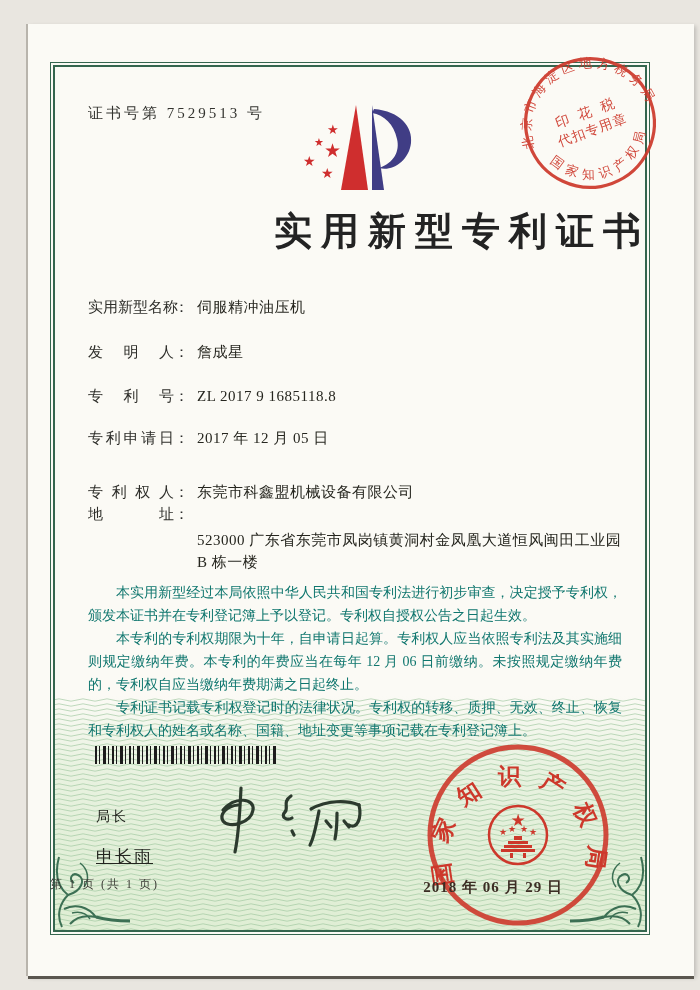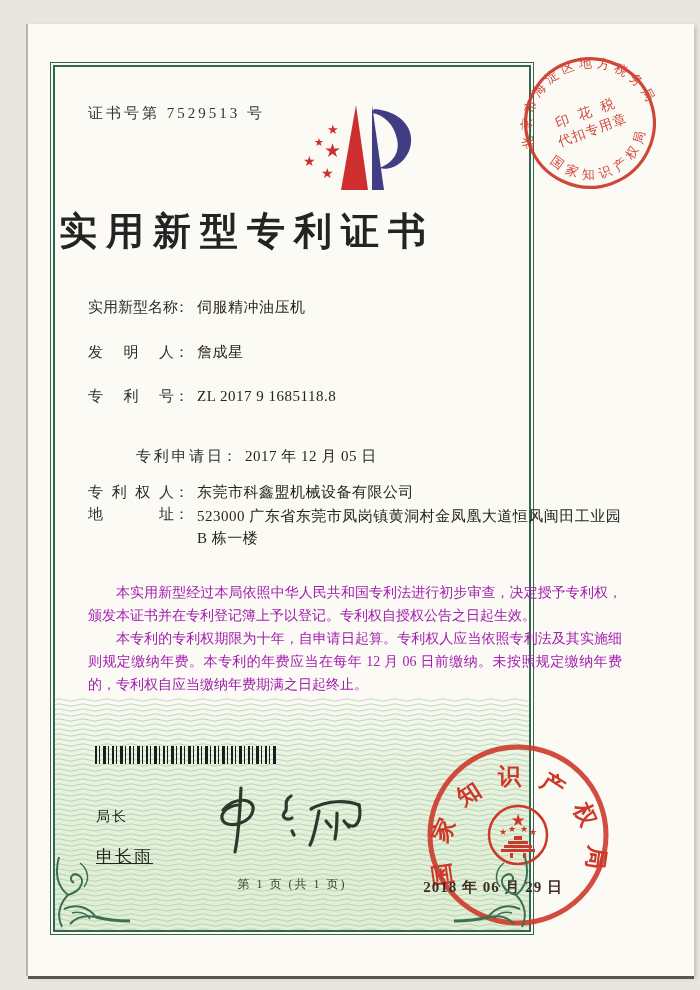--- a/index.html
+++ b/index.html
@@ -8,42 +8,42 @@
     background:#e9e6e0;
     font-family:"Liberation Serif","DejaVu Serif",serif;
     color:#2b2b2b;
   }
   .paper{
     position:absolute;left:28px;top:24px;width:666px;height:952px;
     background:#fbfaf5;
     box-shadow:-2px 0 0 #b8b4ac, 0 3px 0 #5a564f, 2px 2px 4px rgba(0,0,0,.18);
   }
   .content{
-    position:absolute;left:22px;top:38px;width:484px;height:873px;
+    position:absolute;left:22px;top:38px;width:600px;height:873px;
   }
   .frame-outer{
     position:absolute;inset:0;border:1px solid #35664f;
   }
   .frame-inner{
     position:absolute;inset:2px;border:2px solid #35664f;
   }
   .certno{position:absolute;left:38px;top:42px;font-size:15px;letter-spacing:3px;color:#33332f;}
   .logo{position:absolute;left:233px;top:40px;width:132px;height:96px;}
   .title{
-    position:absolute;left:0;top:144px;width:100%;text-align:left;
+    position:absolute;left:0;top:144px;width:100%;text-align:right;
     font-size:38px;font-weight:600;letter-spacing:9px;text-indent:9px;color:#232323;
   }
   .frow{position:absolute;left:38px;font-size:15px;white-space:nowrap;}
   .flabel{display:inline-block;width:86px;text-align:justify;text-align-last:justify;color:#2e2e2a;}
   .fcolon{padding-right:8px;}
   .fvalue{letter-spacing:.5px;color:#26261f;}
-  .addr{display:inline-block;width:438px;vertical-align:top;line-height:22px;white-space:normal;}
+  .addr{display:inline-block;width:438px;vertical-align:top;line-height:22px;white-space:normal;margin-top:24px;}
   .grant-no{position:absolute;left:330px;top:0;}
   .grant-no .glabel{letter-spacing:2px;}
-  .paras{position:absolute;left:38px;top:519px;width:534px;font-size:14px;line-height:23px;text-align:justify;color:#a21caf;}
+  .paras{position:absolute;left:38px;top:519px;width:534px;font-size:14px;line-height:23px;text-align:justify;color:#0f766e;}
   .paras p{margin:0;text-indent:2em;}
   .greenband{
     position:absolute;left:3px;right:3px;bottom:3px;height:236px;overflow:hidden;
     background:linear-gradient(180deg, rgba(228,240,219,0) 0px, rgba(228,240,219,.8) 70px, #e2efd8 160px, #dfeed4 100%);
   }
   .greenband svg{position:absolute;left:0;top:0;opacity:.8;}
   .barcode{
     position:absolute;left:45px;top:684px;width:182px;height:18px;
     background:repeating-linear-gradient(90deg,#1c1c1c 0 2px,rgba(0,0,0,0) 2px 4px,#1c1c1c 4px 5px,rgba(0,0,0,0) 5px 8px,#1c1c1c 8px 11px,rgba(0,0,0,0) 11px 13px,#1c1c1c 13px 14px,rgba(0,0,0,0) 14px 17px);
   }
@@ -53,21 +53,21 @@
   .grant-seal{position:absolute;left:368px;top:673px;width:200px;height:200px;}
   .seal-date{
     position:absolute;left:373px;top:816px;width:140px;text-align:center;
     font-size:15px;font-weight:bold;letter-spacing:1px;color:#3c2d24;
   }
   .tax-seal{position:absolute;left:465px;top:-14px;width:150px;height:150px;transform:rotate(-20deg);opacity:.92;}
   .ornament{position:absolute;width:80px;height:80px;bottom:2px;}
   .ornament.left{left:2px;}
   .ornament.right{right:2px;transform:scaleX(-1);}
   .footer{
-    position:absolute;left:0;bottom:42px;width:100%;text-align:center;
+    position:absolute;left:0;bottom:42px;width:100%;text-align:left;
     font-size:12px;letter-spacing:2px;color:#3d3d37;
   }
 </style>
 </head>
 <body>
 
 <div class="paper">
   <div class="content">
 
     <div class="greenband">
@@ -161,33 +161,34 @@
 
     <div class="frow" style="top:281px;">
       <span class="flabel">发明人</span><span class="fcolon">：</span><span class="fvalue">詹成星</span>
     </div>
     <div class="frow" style="top:236px;">
       <span class="flabel">实用新型名称</span><span class="fcolon">：</span><span class="fvalue">伺服精冲油压机</span>
     </div>
     <div class="frow" style="top:325px;">
       <span class="flabel">专利号</span><span class="fcolon">：</span><span class="fvalue">ZL 2017 9 1685118.8</span>
     </div>
-    <div class="frow" style="top:385px;margin-left:48px;">
+    <div class="frow" style="top:367px;">
       <span class="flabel">专利申请日</span><span class="fcolon">：</span><span class="fvalue">2017 年 12 月 05 日</span>
     </div>
     <div class="frow" style="top:402px;margin-top:19px;">
       <span class="flabel">专利权人</span><span class="fcolon">：</span><span class="fvalue">东莞市科鑫盟机械设备有限公司</span>
     </div>
     <div class="frow" style="top:443px;">
       <span class="flabel">地址</span><span class="fcolon">：</span><span class="fvalue addr">523000 广东省东莞市凤岗镇黄洞村金凤凰大道恒风闽田工业园 B 栋一楼</span>
     </div>
 
     <div class="paras">
       <p>本实用新型经过本局依照中华人民共和国专利法进行初步审查，决定授予专利权，颁发本证书并在专利登记簿上予以登记。专利权自授权公告之日起生效。</p>
       <p>本专利的专利权期限为十年，自申请日起算。专利权人应当依照专利法及其实施细则规定缴纳年费。本专利的年费应当在每年 12 月 06 日前缴纳。未按照规定缴纳年费的，专利权自应当缴纳年费期满之日起终止。</p>
+      <p>专利证书记载专利权登记时的法律状况。专利权的转移、质押、无效、终止、恢复和专利权人的姓名或名称、国籍、地址变更等事项记载在专利登记簿上。</p>
     </div>
 
     <div class="barcode"></div>
 
     <div class="sig-title">局长</div>
     <div class="sig-name">申长雨</div>
 
     <svg class="signature" viewBox="0 0 175 88">
       <g fill="none" stroke="#2c3a2e" stroke-width="3.2" stroke-linecap="round">
         <path d="M 28,32 C 40,18 60,20 58,32 C 56,45 34,51 28,43 C 24,36 32,28 43,27"></path>

